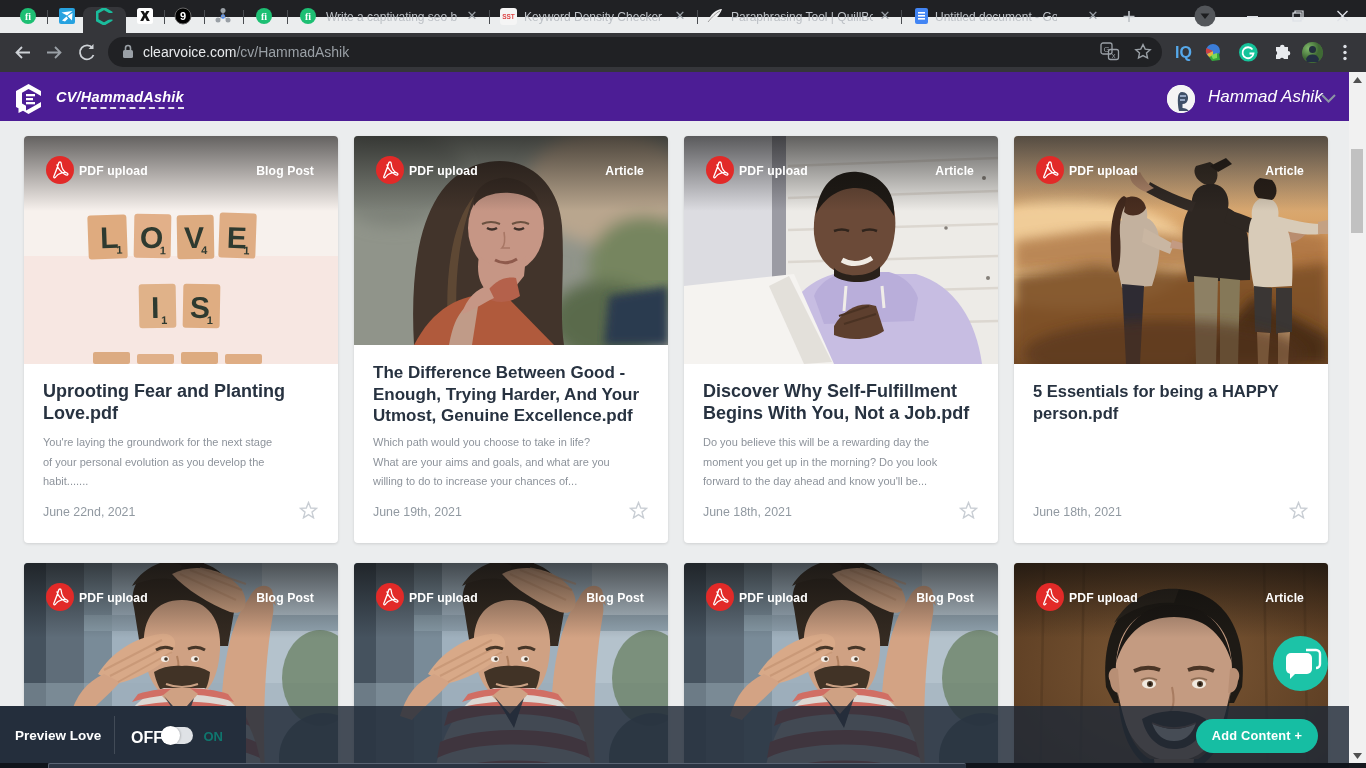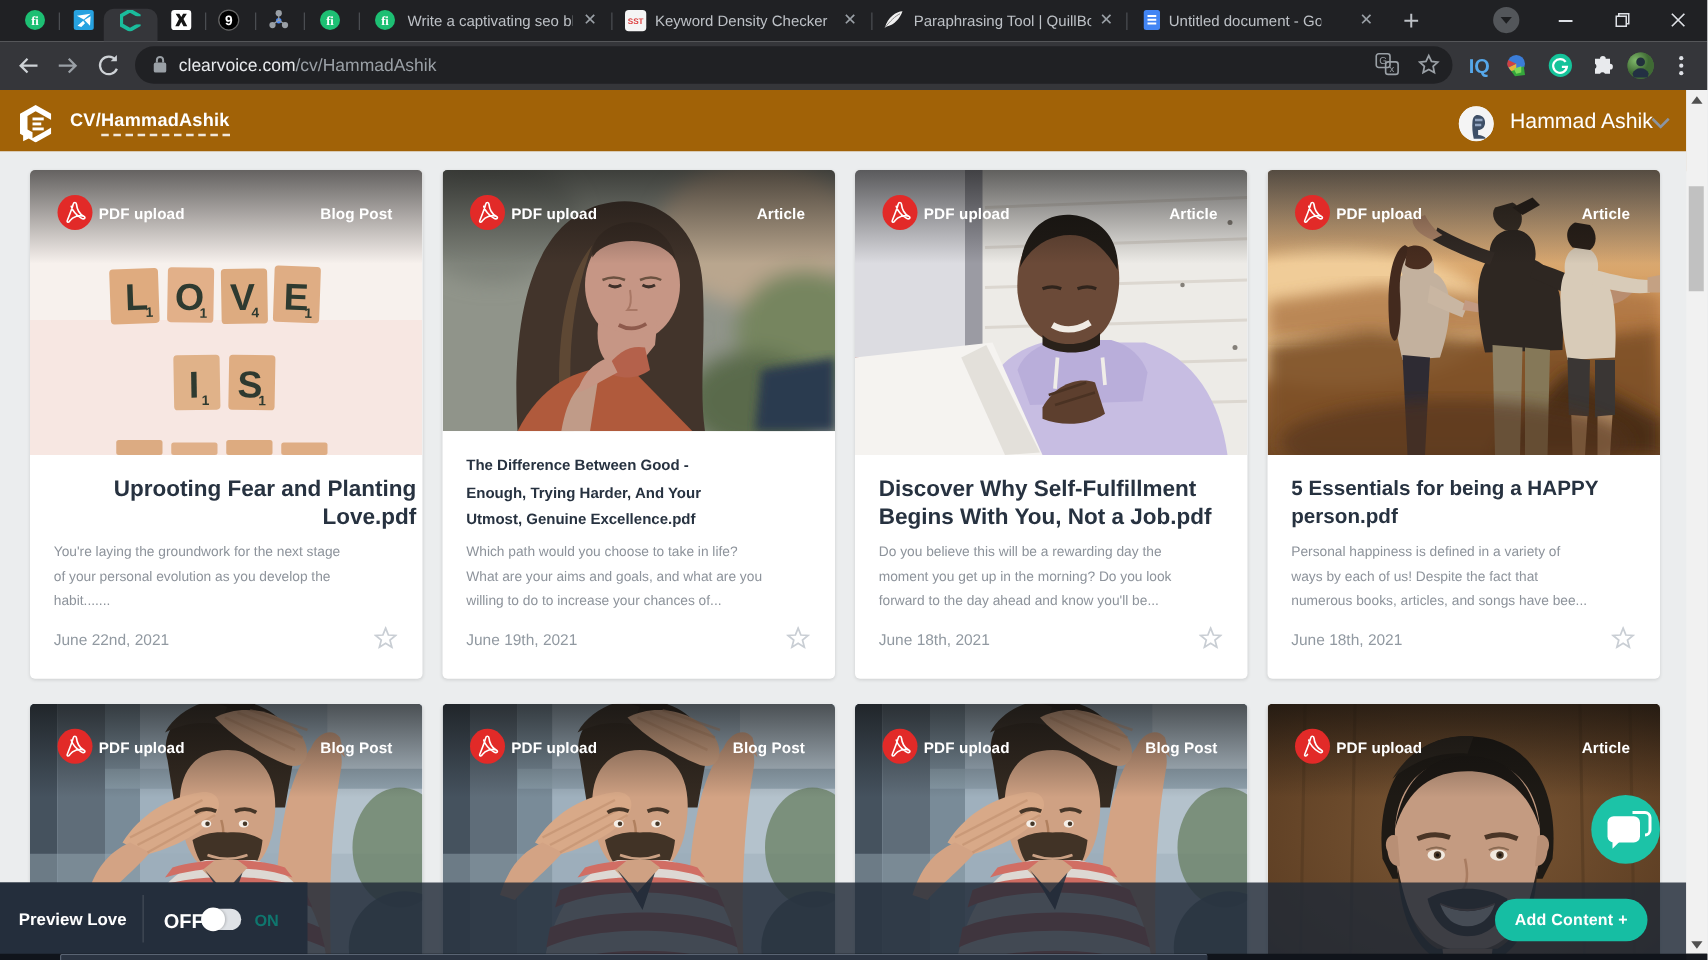--- a/index.html
+++ b/index.html
@@ -1,27 +1,27 @@
 <!DOCTYPE html>
 <html><head>
 <meta charset="utf-8">
 <style>
 *{margin:0;padding:0;box-sizing:border-box;}
 html,body{width:1366px;height:768px;overflow:hidden;font-family:"Liberation Sans",sans-serif;}
 body{position:relative;background:#ebedee;}
 .abs{position:absolute;}
 
-#tabstrip{position:absolute;left:0;top:0;width:1366px;height:33px;background:#202124;}
+#tabstrip{position:absolute;left:0;top:0;width:1366px;height:17px;background:#202124;}
 .activetab{position:absolute;left:83px;top:7px;width:43px;height:26px;background:#35363a;border-radius:8px 8px 0 0;}
 .tabtitle{position:absolute;top:10px;font-size:12px;color:#bdc1c6;white-space:nowrap;overflow:hidden;}
 .tabx{position:absolute;top:10px;width:12px;height:12px;color:#9aa0a6;font-size:13px;line-height:12px;text-align:center;}
 
 #toolbar{position:absolute;left:0;top:33px;width:1366px;height:39px;background:#35363a;}
 
-#navbar{position:absolute;left:0;top:72px;width:1349px;height:65px;background:#a16207;}
+#navbar{position:absolute;left:0;top:72px;width:1349px;height:65px;background:#4c1d95;font-style:italic;}
 #content{position:absolute;left:0;top:121px;width:1349px;height:647px;background:#ebedee;overflow:hidden;}
 .card{position:absolute;width:314px;height:407px;background:#fff;border-radius:4px;box-shadow:0 1px 3px rgba(0,0,0,.12);overflow:hidden;}
 .cimg{position:absolute;left:0;top:0;width:314px;overflow:hidden;}
 .shade{position:absolute;left:0;top:0;width:314px;height:75px;background:linear-gradient(to bottom,rgba(10,10,10,.62),rgba(10,10,10,0));}
 .pdfc{position:absolute;left:22px;top:20px;width:28px;height:28px;border-radius:50%;background:#e22a28;}
 .badgetxt{position:absolute;left:55px;top:28px;font-size:12.2px;font-weight:600;color:#fff;letter-spacing:.1px;}
 .cattxt{position:absolute;right:24px;top:28px;font-size:12.2px;font-weight:600;color:#fff;letter-spacing:.1px;}
 .ctitle{position:absolute;left:19px;width:290px;font-size:18px;line-height:21.5px;font-weight:700;color:#273240;letter-spacing:0;white-space:nowrap;}
 .cdesc{position:absolute;left:19px;top:297px;width:290px;font-size:11px;line-height:19.5px;color:#8d939b;white-space:nowrap;}
 .cdate{position:absolute;left:19px;top:369px;font-size:12.4px;color:#9199a1;}
@@ -252,21 +252,21 @@
           <rect x="201" y="218" width="37" height="10" rx="2" fill="#dfad84"></rect>
         </g>
       </svg>
       <div class="shade"></div>
     </div>
     <div class="pdfc"><svg width="28" height="28" viewBox="0 0 28 28">
           <path d="M8 20 C10 15 12 10 12.5 7.5 C13 5.5 15 5.5 15.2 7.5 C15.5 11 17.5 15.5 21 17 M8 20 C7 22 9 22.5 10 20.5 C12 17.5 18 15.5 21 17 C23 18 21.5 20 19 18.5 C15.5 16.5 11.5 12 11 9" stroke="#fff" stroke-width="1.3" fill="none" stroke-linecap="round"></path>
         </svg></div>
     <div class="badgetxt">PDF upload</div>
       <div class="cattxt">Blog Post</div>
-    <div class="ctitle" style="top:245px;text-align:right;">Uprooting Fear and Planting<br>Love.pdf</div>
+    <div class="ctitle" style="top:245px;">Uprooting Fear and Planting<br>Love.pdf</div>
     <div class="cdesc">You're laying the groundwork for the next stage<br>of your personal evolution as you develop the<br>habit.......</div>
     <div class="cdate">June 22nd, 2021</div>
     <div class="cstar"><svg width="19" height="18" viewBox="0 0 19 18">
           <path d="M9.5 1.5 L11.7 7 L17.5 7.4 L13 11.1 L14.5 16.8 L9.5 13.6 L4.5 16.8 L6 11.1 L1.5 7.4 L7.3 7 Z" fill="none" stroke="#c9ced4" stroke-width="1.4"></path>
         </svg></div>
   </div>
 
   <div class="card" style="left:354px;top:15px;">
     <div class="cimg" style="height:209px;">
       <svg width="314" height="209" viewBox="0 0 314 209">
@@ -304,21 +304,21 @@
           <path d="M108 178 C112 162 124 152 134 150 L140 162 C128 168 116 176 108 178 Z" fill="#c69685"></path>
         </g>
       </svg>
       <div class="shade"></div>
     </div>
     <div class="pdfc"><svg width="28" height="28" viewBox="0 0 28 28">
           <path d="M8 20 C10 15 12 10 12.5 7.5 C13 5.5 15 5.5 15.2 7.5 C15.5 11 17.5 15.5 21 17 M8 20 C7 22 9 22.5 10 20.5 C12 17.5 18 15.5 21 17 C23 18 21.5 20 19 18.5 C15.5 16.5 11.5 12 11 9" stroke="#fff" stroke-width="1.3" fill="none" stroke-linecap="round"></path>
         </svg></div>
     <div class="badgetxt">PDF upload</div>
       <div class="cattxt">Article</div>
-    <div class="ctitle" style="top:226px;font-size:12px;">The Difference Between Good -<br>Enough, Trying Harder, And Your<br>Utmost, Genuine Excellence.pdf</div>
+    <div class="ctitle" style="top:226px;font-size:17px;">The Difference Between Good -<br>Enough, Trying Harder, And Your<br>Utmost, Genuine Excellence.pdf</div>
     <div class="cdesc">Which path would you choose to take in life?<br>What are your aims and goals, and what are you<br>willing to do to increase your chances of...</div>
     <div class="cdate">June 19th, 2021</div>
     <div class="cstar"><svg width="19" height="18" viewBox="0 0 19 18">
           <path d="M9.5 1.5 L11.7 7 L17.5 7.4 L13 11.1 L14.5 16.8 L9.5 13.6 L4.5 16.8 L6 11.1 L1.5 7.4 L7.3 7 Z" fill="none" stroke="#c9ced4" stroke-width="1.4"></path>
         </svg></div>
   </div>
 
   <div class="card" style="left:684px;top:15px;">
     <div class="cimg" style="height:228px;">
       <svg width="314" height="228" viewBox="0 0 314 228">
@@ -429,21 +429,20 @@
         <ellipse cx="150" cy="218" rx="140" ry="34" fill="#51301a" opacity=".6" filter="url(#bl6)"></ellipse>
       </svg>
       <div class="shade"></div>
     </div>
     <div class="pdfc"><svg width="28" height="28" viewBox="0 0 28 28">
           <path d="M8 20 C10 15 12 10 12.5 7.5 C13 5.5 15 5.5 15.2 7.5 C15.5 11 17.5 15.5 21 17 M8 20 C7 22 9 22.5 10 20.5 C12 17.5 18 15.5 21 17 C23 18 21.5 20 19 18.5 C15.5 16.5 11.5 12 11 9" stroke="#fff" stroke-width="1.3" fill="none" stroke-linecap="round"></path>
         </svg></div>
     <div class="badgetxt">PDF upload</div>
       <div class="cattxt">Article</div>
     <div class="ctitle" style="top:245px;font-size:16.5px;">5 Essentials for being a HAPPY<br>person.pdf</div>
-    <div class="cdesc">Personal happiness is defined in a variety of<br>ways by each of us! Despite the fact that<br>numerous books, articles, and songs have bee...</div>
     <div class="cdate">June 18th, 2021</div>
     <div class="cstar"><svg width="19" height="18" viewBox="0 0 19 18">
           <path d="M9.5 1.5 L11.7 7 L17.5 7.4 L13 11.1 L14.5 16.8 L9.5 13.6 L4.5 16.8 L6 11.1 L1.5 7.4 L7.3 7 Z" fill="none" stroke="#c9ced4" stroke-width="1.4"></path>
         </svg></div>
   </div>
 
   <div class="card" style="left:24px;top:442px;">
     <div class="cimg" style="height:228px;"><svg width="314" height="228" viewBox="0 0 314 228">
           <use href="#manhead"></use>
         </svg><div class="shade"></div></div>

